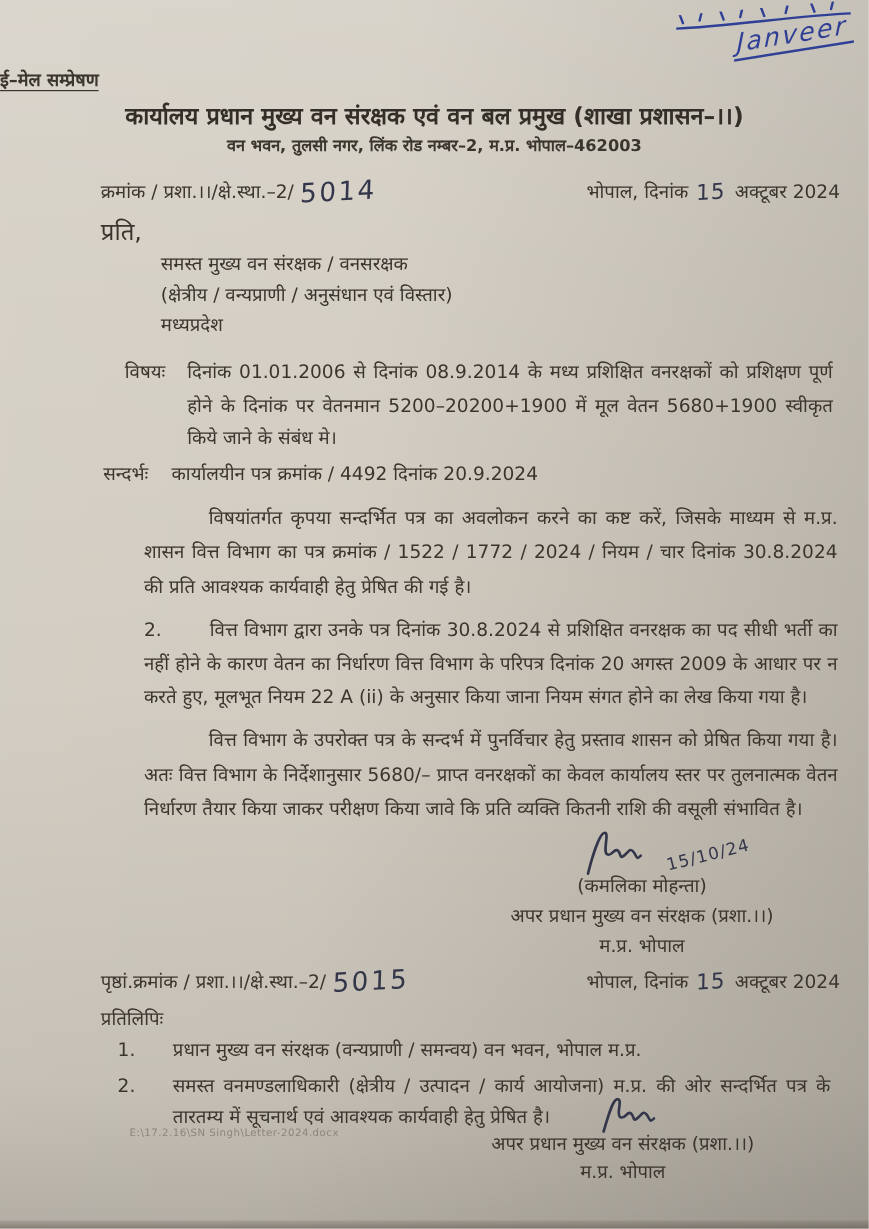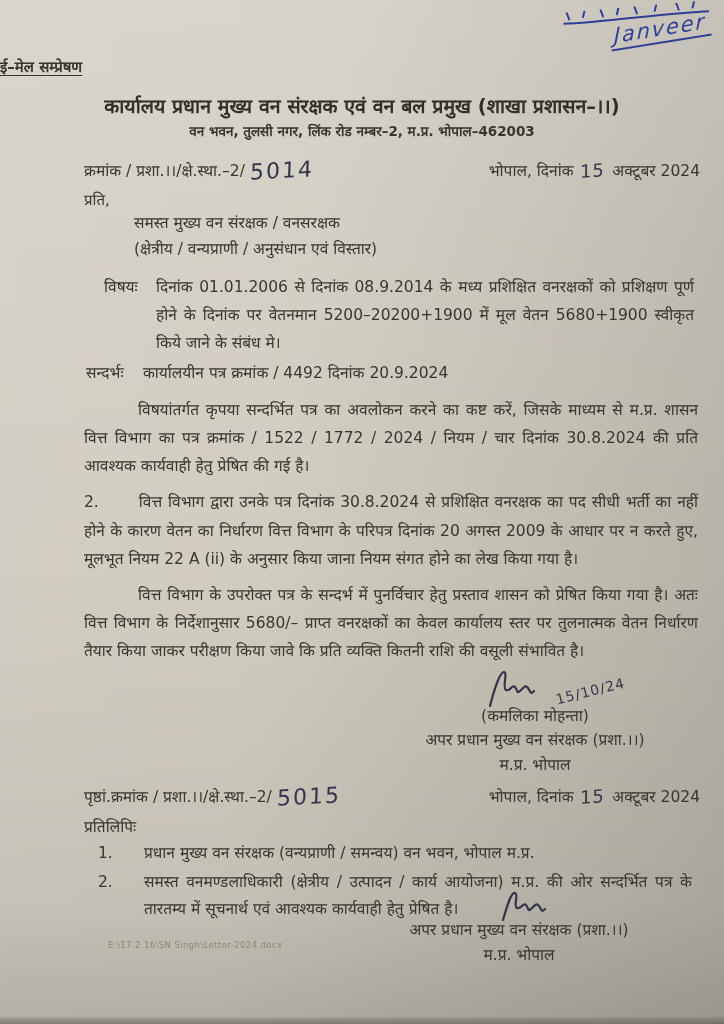--- a/index.html
+++ b/index.html
@@ -26,32 +26,32 @@
     padding:0 6px 1px 2px;margin-top:-2px;
   }
   .hw{display:inline-block;font-size:22px;letter-spacing:2px;color:#33364a;transform:rotate(-3deg) skewX(-5deg);position:relative;top:2px;margin-left:5px;}
   .hw-sm{display:inline-block;font-size:18px;letter-spacing:1px;color:#33364a;transform:rotate(-4deg) skewX(-5deg);position:relative;top:1px;margin:0 2px;}
   .scrawl{position:relative;height:44px;margin-bottom:-6px;}
   .scrawl svg{overflow:visible;}
   .scrawl .hw-date{position:absolute;left:56%;top:14px;font-size:14px;letter-spacing:1px;color:#33364a;transform:rotate(-14deg);white-space:nowrap;}
   
   .email-note{padding:56px 26px 0 0;text-align:left;font-size:15px;font-weight:600;}
   .email-note span{text-decoration:underline;text-underline-offset:3px;}
-  .title{margin-top:16px;text-align:center;font-size:19.5px;font-weight:700;color:#332e27;}
+  .title{margin-top:6px;text-align:center;font-size:19.5px;font-weight:700;color:#332e27;}
   .address{margin-top:3px;text-align:center;font-size:13.5px;font-weight:600;}
   .address span{text-underline-offset:2px;}
   .refrow{display:flex;justify-content:space-between;align-items:baseline;padding:16px 24px 0 84px;font-size:15.5px;}
-  .to-label{padding:8px 0 0 84px;font-size:15px;}
+  .to-label{padding:8px 0 0 84px;font-size:20px;}
   .recipient{padding:2px 0 0 134px;font-size:15.5px;line-height:1.65;}
   .hang{display:flex;padding:12px 30px 0 104px;font-size:15.5px;line-height:1.8;}
   .hang .lbl{flex:0 0 52px;}
   .hang .hang-text{flex:1;text-align:justify;}
   .refline{padding:2px 30px 0 86px;font-size:15.5px;line-height:1.8;}
   .refline .lbl{display:inline-block;width:52px;}
-  .para{margin:0;padding:8px 26px 0 84px;font-size:15.5px;line-height:1.82;text-align:justify;}
+  .para{margin:0;padding:8px 26px 0 120px;font-size:15.5px;line-height:1.82;text-align:justify;}
   .para.first-indent{text-indent:54px;}
   .para .pnum{margin-right:40px;}
   .sigblock{width:330px;margin:0 24px 0 auto;text-align:center;font-size:15.5px;line-height:1.6;}
   .refrow2{display:flex;justify-content:space-between;align-items:baseline;padding:4px 24px 0 84px;font-size:15.5px;}
   .copyhead{padding:8px 0 0 84px;font-size:15.5px;}
   .copyitem{display:flex;padding:3px 32px 0 98px;font-size:15.5px;line-height:1.7;}
   .copyitem .cnum{flex:0 0 46px;}
   .copyitem .ctext{flex:1;text-align:justify;}
   .sigblock2{width:330px;margin:-34px 40px 0 auto;text-align:center;font-size:15.5px;line-height:1.6;position:relative;}
   .sigblock2 .scrawl{height:34px;margin-bottom:-4px;}
@@ -86,20 +86,21 @@
       <span>भोपाल, दिनांक</span>
       <span class="hw-sm">15</span>
       <span>अक्टूबर 2024</span>
     </div>
   </div>
 
   <div class="to-label">प्रति,</div>
   <div class="recipient">
     <div>समस्त मुख्य वन संरक्षक / वनसरक्षक</div>
     <div>(क्षेत्रीय / वन्यप्राणी / अनुसंधान एवं विस्तार)</div>
+    <div>मध्यप्रदेश</div>
   </div>
 
   <div class="hang">
     <span class="lbl">विषयः</span>
     <div class="hang-text">दिनांक 01.01.2006 से दिनांक 08.9.2014 के मध्य प्रशिक्षित वनरक्षकों को प्रशिक्षण पूर्ण होने के दिनांक पर वेतनमान 5200–20200+1900 में मूल वेतन 5680+1900 स्वीकृत किये जाने के संबंध मे।</div>
   </div>
 
   <div class="refline">
     <span class="lbl">सन्दर्भः</span>
     <span>कार्यालयीन पत्र क्रमांक / 4492 दिनांक 20.9.2024</span>

